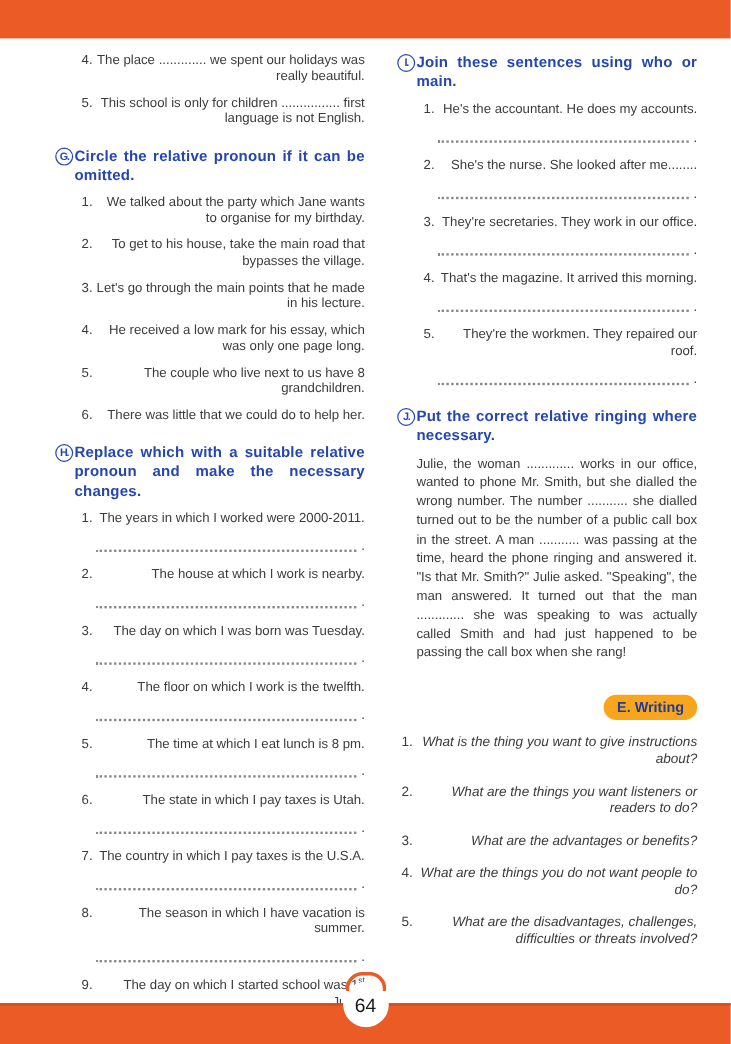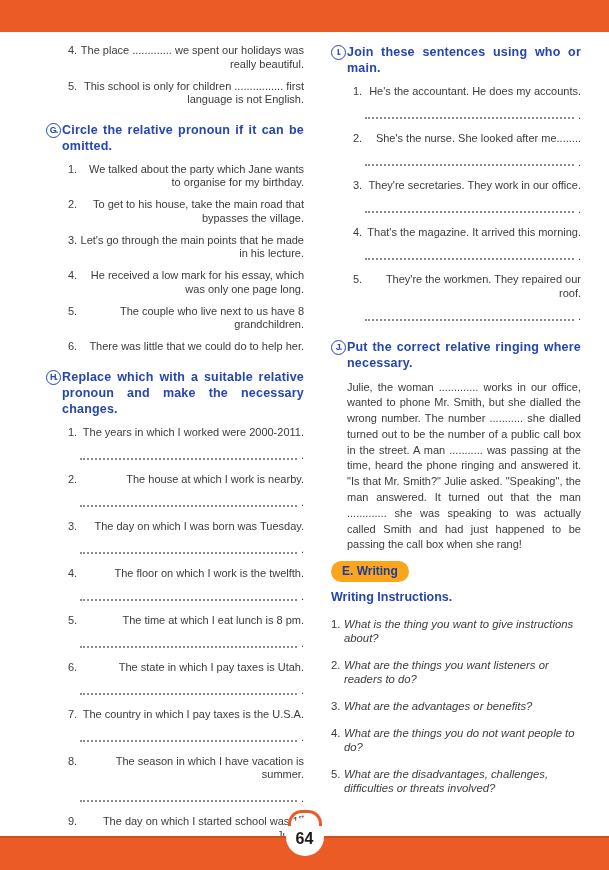--- a/index.html
+++ b/index.html
@@ -36,33 +36,33 @@
   .list .num{flex:none;width:12px;}
   .list .txt{flex:1;text-align:right;}
   sup{font-size:7px;vertical-align:super;line-height:0;}
 
   .ans{display:flex;align-items:flex-end;margin:10px 0 10px 12px;}
   .ans .dots{flex:1;border-bottom:2px dotted var(--dots);margin-bottom:3px;}
   .ans .per{flex:none;margin-left:4px;color:var(--body);}
 
   .jpar{margin:0 0 0 16px;text-align:justify;line-height:15.8px;}
 
-  .writing{margin-top:8px;}
+  .writing{margin-top:26px;text-align:right;}
   .badge{display:inline-block;background:var(--badge);color:var(--badge-text);font-weight:bold;
          font-size:12px;line-height:12px;padding:4px 11px 5px;border-radius:11px;}
   .wsub{color:var(--blue);font-weight:bold;font-size:12.5px;margin-top:9px;}
   .wintro{margin-top:15px;line-height:15px;font-size:11.3px;}
   .wlist{padding-left:0;margin-top:12px;font-size:11.3px;line-height:14px;}
   .wlist .item{display:flex;margin-bottom:13px;}
   .wlist .num{flex:none;width:13px;}
   .wlist .txt{flex:1;font-style:italic;}
 
   .footer-badge{position:absolute;left:50%;bottom:14px;transform:translateX(-50%);width:38px;height:38px;
         background:#fff;border-radius:50%;z-index:2;display:flex;align-items:center;justify-content:center;}
-  .pnum{color:#1a1a1a;font-weight:bold;font-size:16px;margin-top:4px;}
+  .pnum{color:#1a1a1a;font-weight:normal;font-size:16px;margin-top:4px;}
   .arc{position:absolute;left:50%;bottom:44px;transform:translateX(-50%);width:28px;height:13px;
         border:3px solid var(--accent);border-bottom:none;border-radius:14px 14px 0 0;z-index:3;}
 </style>
 </head>
 <body>
 
 <div class="page">
   <div class="bar top"></div>
 
   <div class="content">
@@ -247,21 +247,20 @@
       <div class="sec">
         <div class="sec-head">
           <span class="circ">J.</span>
           <span class="sec-title">Put the correct relative ringing where necessary.</span>
         </div>
         <p class="jpar">Julie, the woman ............. works in our office, wanted to phone Mr. Smith, but she dialled the wrong number. The number ........... she dialled turned out to be the number of a public call box in the street. A man ........... was passing at the time, heard the phone ringing and answered it. "Is that Mr. Smith?" Julie asked. "Speaking", the man answered. It turned out that the man ............. she was speaking to was actually called Smith and had just happened to be passing the call box when she rang!</p>
       </div>
 
       <div class="writing">
         <span class="badge">E. Writing</span>
-        <div class="wsub">Writing Instructions.</div>
         <div class="wlist">
             <div class="item">
               <span class="num">1.</span>
               <span class="txt">What is the thing you want to give instructions about?</span>
             </div>
             <div class="item">
               <span class="num">2.</span>
               <span class="txt">What are the things you want listeners or readers to do?</span>
             </div>
             <div class="item">

